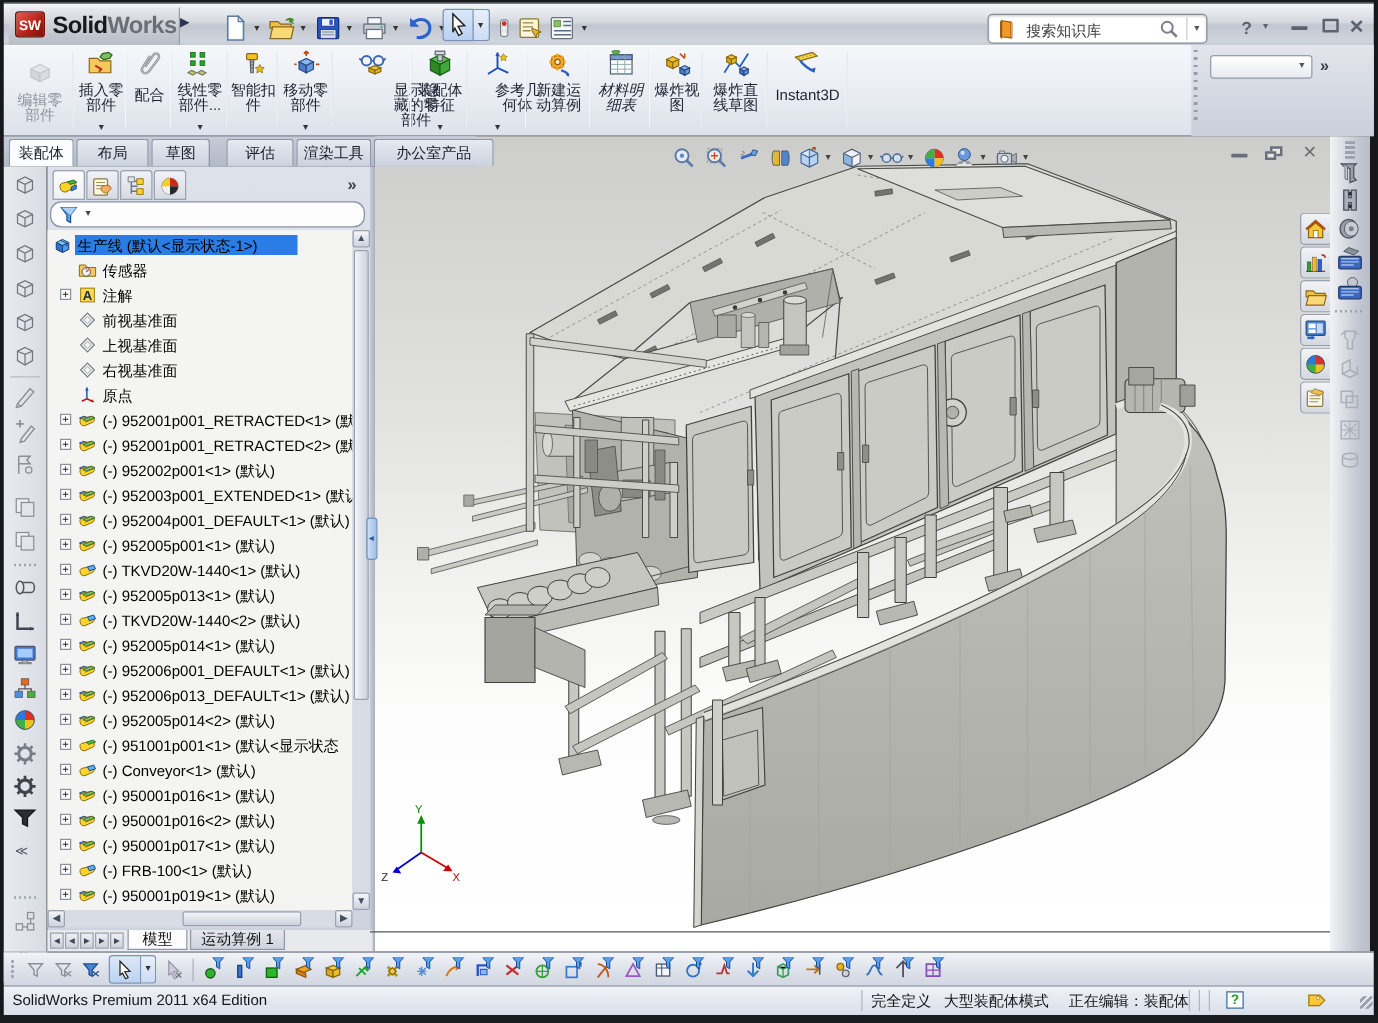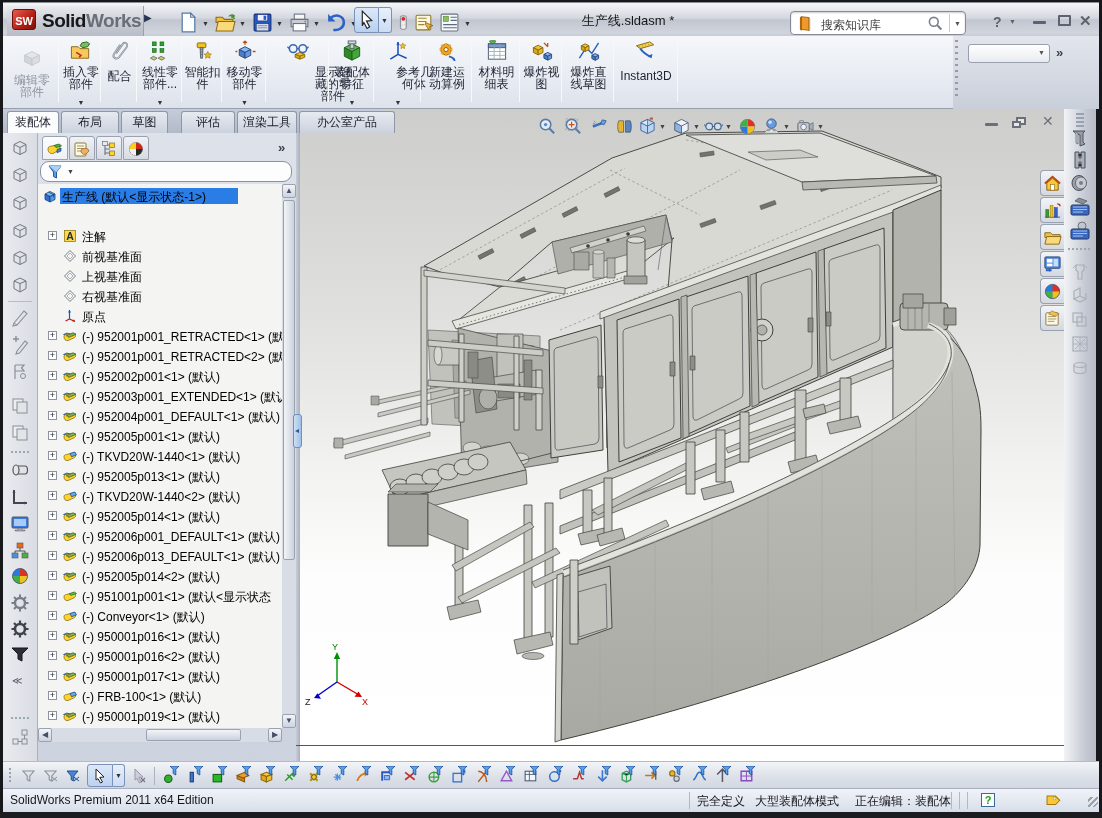--- a/index.html
+++ b/index.html
@@ -544,21 +544,20 @@
     <svg class="tbico" style="left:393px" width="14" height="22" viewBox="3 0 14 20">
         <use href="#t-lights"></use>
       </svg>
     <svg class="tbico" style="left:411px" width="21" height="21">
         <use href="#t-prop"></use>
       </svg>
     <svg class="tbico" style="left:436px" width="21" height="21">
         <use href="#t-list"></use>
       </svg>
     <div class="dd" style="left:461px">▼</div>
-    <div id="title" class="abs">生产线.sldasm *</div>
     <div id="search" class="abs">
       <div class="abs" id="searchtxt">搜索知识库</div>
       <svg class="abs" style="left:6px;top:3px" width="17" height="17">
           <use href="#t-book"></use>
         </svg>
       <svg class="abs" style="left:136px;top:3px" width="16" height="16">
           <use href="#t-mag"></use>
         </svg>
       <div class="abs" style="left:158px;top:2px;width:1px;height:18px;background:#c8ccd4"></div>
       <div class="abs" style="left:163px;top:8px;font-size:7px;color:#555">▼</div>
@@ -635,21 +634,21 @@
   <div class="rbtn" style="left:419px;width:50px">
         <svg class="ric" style="top:4px;" width="23" height="23">
           <use href="#r-motion"></use>
         </svg>
         <div class="rtx" style="top:30px;">新建运<br>动算例</div>
       </div>
   <div class="rbtn" style="left:470px;width:47px">
         <svg class="ric" style="top:4px;" width="23" height="23">
           <use href="#r-bom"></use>
         </svg>
-        <div class="rtx" style="top:30px;">材料明<br>细表</div>
+        <div class="rtx" style="top:30px;font-style:italic;">材料明<br>细表</div>
       </div>
   <div class="rbtn" style="left:518px;width:41px">
         <svg class="ric" style="top:4px;" width="23" height="23">
           <use href="#r-expl"></use>
         </svg>
         <div class="rtx" style="top:30px;">爆炸视<br>图</div>
       </div>
   <div class="rbtn" style="left:560px;width:51px">
         <svg class="ric" style="top:4px;" width="23" height="23">
           <use href="#r-explsk"></use>
@@ -1061,20 +1060,26 @@
     <div class="abs" style="left:26px;top:6px;font-size:7px;color:#444">▼</div>
       </div>
     <div id="tree" class="abs">
     <div class="trow" style="top:2px">
           <span class="abs" style="left:22px;top:2px;width:178px;height:16px;background:#2b7de6"></span>
           <svg class="ticon" style="left:4px" width="16" height="16">
             <use href="#i-asm"></use>
           </svg>
           <span class="ttext" style="left:24px">生产线  (默认&lt;显示状态-1&gt;)</span>
         </div>
+    <div class="trow" style="top:22px">
+          <svg class="ticon" style="left:24px" width="16" height="16">
+            <use href="#i-sensor"></use>
+          </svg>
+          <span class="ttext" style="left:44px">传感器</span>
+        </div>
     <div class="trow" style="top:42px">
           <div class="texp" style="left:10px">+</div>
           <svg class="ticon" style="left:24px" width="16" height="16">
             <use href="#i-ann"></use>
           </svg>
           <span class="ttext" style="left:44px">注解</span>
         </div>
     <div class="trow" style="top:62px">
           <svg class="ticon" style="left:24px" width="16" height="16">
             <use href="#i-plane"></use>
@@ -1314,20 +1319,29 @@
         <svg class="abs" style="left:2px;top:3px" width="19" height="19">
           <use href="#s-globe"></use>
         </svg>
       </div>
       <div class="ttab" style="top:135px">
         <svg class="abs" style="left:2px;top:3px" width="19" height="19">
           <use href="#q-note"></use>
         </svg>
       </div>
     </div>
+  <div id="bottomtabs" class="abs">
+      <div class="abs" style="left:2px;top:2px;width:11px;height:13px;background:linear-gradient(#eef0f4,#ccd2dc);border:1px solid #9aa2b0;font-size:6px;color:#445;text-align:center;line-height:12px">◀</div>
+      <div class="abs" style="left:14px;top:2px;width:11px;height:13px;background:linear-gradient(#eef0f4,#ccd2dc);border:1px solid #9aa2b0;font-size:6px;color:#445;text-align:center;line-height:12px">◀</div>
+      <div class="abs" style="left:26px;top:2px;width:11px;height:13px;background:linear-gradient(#eef0f4,#ccd2dc);border:1px solid #9aa2b0;font-size:6px;color:#445;text-align:center;line-height:12px">▶</div>
+      <div class="abs" style="left:38px;top:2px;width:11px;height:13px;background:linear-gradient(#eef0f4,#ccd2dc);border:1px solid #9aa2b0;font-size:6px;color:#445;text-align:center;line-height:12px">▶</div>
+      <div class="abs" style="left:50px;top:2px;width:11px;height:13px;background:linear-gradient(#eef0f4,#ccd2dc);border:1px solid #9aa2b0;font-size:6px;color:#445;text-align:center;line-height:12px">▶</div>
+    <div class="btab" style="left:64px;width:48px;background:#fdfdfd">模型</div>
+    <div class="btab" style="left:114px;width:76px;background:linear-gradient(#e4e7ee,#cdd2dd)">运动算例 1</div>
+  </div>
   <div id="bottombar" class="abs">
       <div class="abs" style="left:6px;top:6px;width:2px;height:16px;background:repeating-linear-gradient(#9aa2b0 0 2px,transparent 2px 4px)"></div>
       <svg class="abs" style="left:18px;top:6px" width="16" height="16">
         <use href="#b-fun"></use>
       </svg>
       <svg class="abs" style="left:40px;top:6px" width="16" height="16">
         <use href="#b-fun2"></use>
       </svg>
       <svg class="abs" style="left:62px;top:6px" width="16" height="16">
         <use href="#b-fun3"></use>

